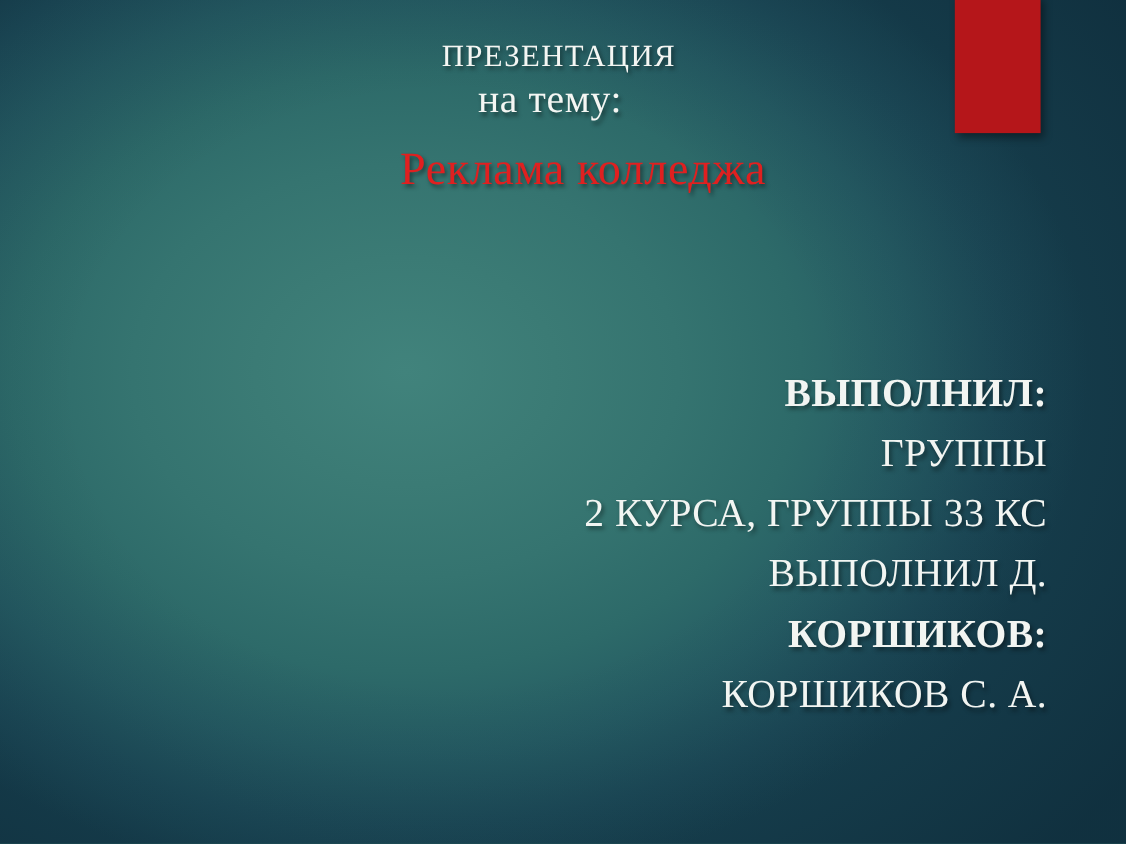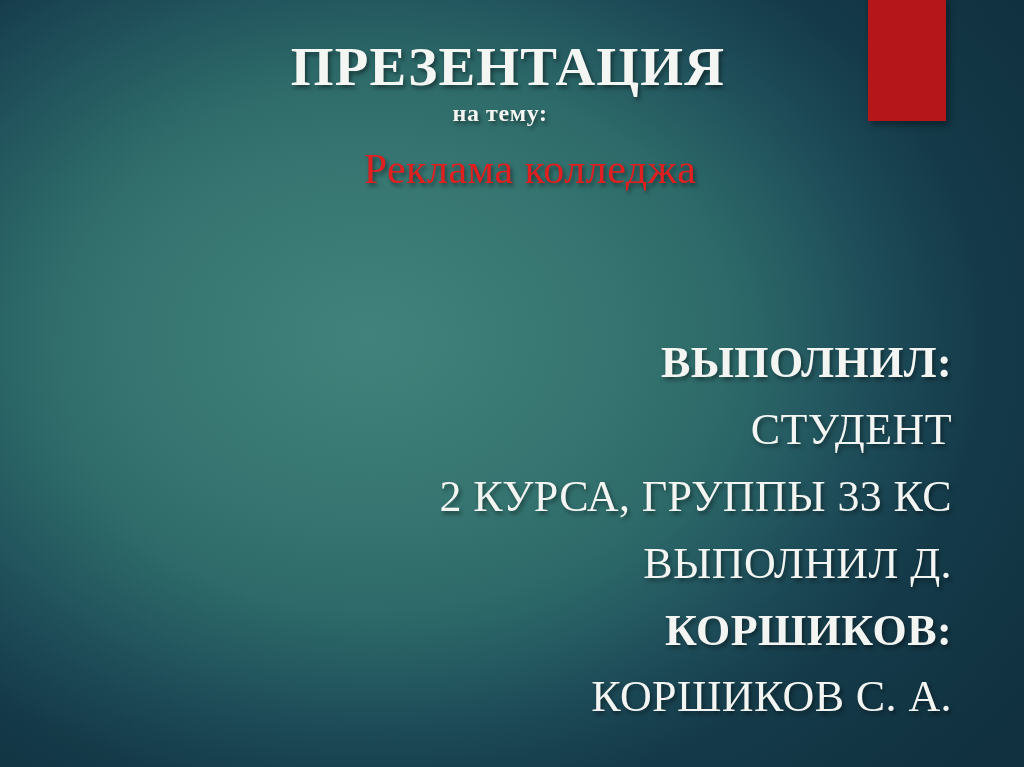--- a/index.html
+++ b/index.html
@@ -57,33 +57,33 @@
     position: absolute;
     left: 0;
     top: 36px;
     width: 1000px;
     text-align: center;
     z-index: 4;
   }
 
   .title-line-1 {
     display: block;
-    font-size: 55px;
-    font-weight: bold;
+    font-size: 28px;
+    font-weight: normal;
     letter-spacing: 1.2px;
     color: #f4f6f3;
     line-height: 1.12;
     text-shadow: 2px 3px 4px rgba(0,0,0,0.45);
     margin-left: 16px;
   }
 
   .title-line-2 {
     display: block;
-    font-size: 24px;
-    font-weight: bold;
+    font-size: 36px;
+    font-weight: normal;
     letter-spacing: 0.6px;
     color: #f4f6f3;
     line-height: 1.3;
     text-shadow: 2px 3px 4px rgba(0,0,0,0.45);
   }
 
   .subject-line {
     display: block;
     margin-top: 16px;
     padding-left: 60px;
@@ -99,21 +99,21 @@
     position: absolute;
     right: 72px;
     top: 330px;
     width: 640px;
     text-align: right;
     z-index: 4;
   }
 
   .credit-line {
     display: block;
-    font-size: 44px;
+    font-size: 36px;
     font-weight: normal;
     letter-spacing: 0.4px;
     color: #f2f5f2;
     line-height: 1.52;
     text-shadow: 2px 3px 4px rgba(0,0,0,0.42);
     white-space: nowrap;
   }
 
   .credit-line.bold {
     font-weight: bold;
@@ -127,20 +127,20 @@
   <div class="accent-bar"></div>
 
   <div class="title-block">
     <span class="title-line-1">ПРЕЗЕНТАЦИЯ</span>
     <span class="title-line-2">на тему:</span>
     <span class="subject-line">Реклама колледжа</span>
   </div>
 
   <div class="credits-block">
     <span class="credit-line bold">ВЫПОЛНИЛ:</span>
-    <span class="credit-line">СТУДЕНТ</span>
+    <span class="credit-line">ГРУППЫ</span>
     <span class="credit-line">2 КУРСА, ГРУППЫ 33 КС</span>
     <span class="credit-line">ВЫПОЛНИЛ Д.</span>
     <span class="credit-line bold">КОРШИКОВ:</span>
     <span class="credit-line">КОРШИКОВ С. А.</span>
   </div>
 
 </div>
 
 </body></html>

